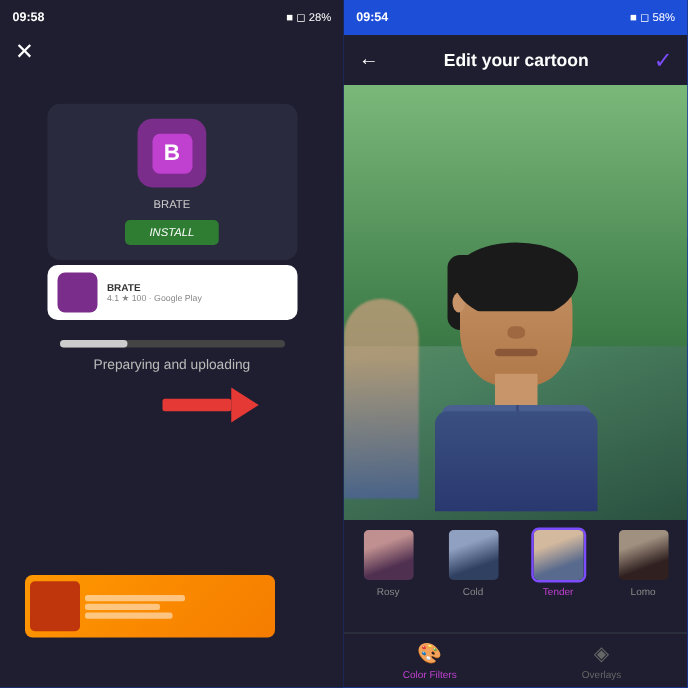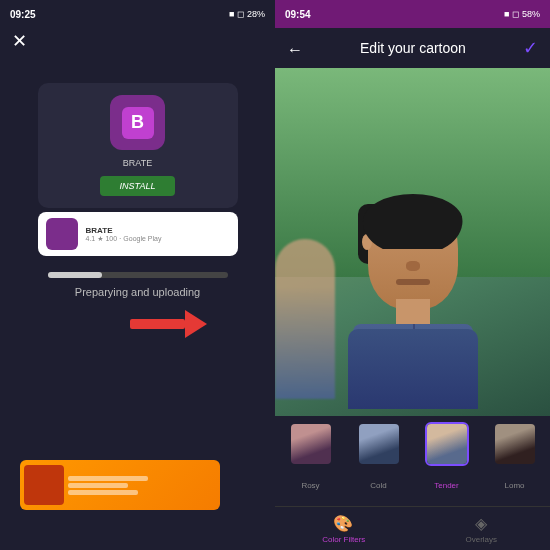--- a/index.html
+++ b/index.html
@@ -210,21 +210,21 @@
     .ad-line {
       height: 5px;
       background: rgba(255,255,255,0.5);
       border-radius: 2px;
     }
 
     
     .phone-right {
       width: 275px;
       height: 550px;
-      background: #701a75;
+      background: #1d4ed8;
       position: relative;
       display: flex;
       flex-direction: column;
       overflow: hidden;
     }
 
     .status-bar-right {
       width: 100%;
       height: 28px;
       display: flex;
@@ -247,21 +247,21 @@
 
     .nav-back {
       color: #fff;
       font-size: 16px;
       cursor: pointer;
     }
 
     .nav-title {
       color: #fff;
       font-size: 14px;
-      font-weight: normal;
+      font-weight: bold;
     }
 
     .nav-check {
       color: #7c4dff;
       font-size: 18px;
       cursor: pointer;
     }
 
     .cartoon-image {
       width: 100%;
@@ -415,21 +415,20 @@
     .filter-face {
       width: 100%;
       height: 100%;
       background: linear-gradient(160deg, #c8a080 30%, #3a5080 70%);
     }
 
     .filter-label {
       color: #888;
       font-size: 8px;
       text-align: center;
-      margin-top: 12px;
     }
 
     .filter-label.active-label {
       color: #c040d0;
     }
 
     .bottom-tabs {
       width: 100%;
       height: 44px;
       background: #1e1e30;
@@ -478,21 +477,21 @@
     .filter-cold .filter-face { background: linear-gradient(160deg, #90a0c0 30%, #304060 70%); }
     .filter-tender .filter-face { background: linear-gradient(160deg, #c0a890 30%, #506080 70%); filter: brightness(1.1); }
     .filter-lomo .filter-face { background: linear-gradient(160deg, #a09080 30%, #302020 70%); }
     .filter-crema .filter-face { background: linear-gradient(160deg, #d0b890 30%, #806040 70%); }
   </style>
 </head>
 <body>
 
 <div class="phone-left">
   <div class="status-bar-left">
-    <span class="status-time">09:25</span>
+    <span class="status-time">09:58</span>
     <div class="status-icons">
       <span class="status-icon-text">■ ◻ 28%</span>
     </div>
   </div>
 
   <span class="close-btn">✕</span>
 
   <div class="app-card">
     <div class="app-icon-placeholder">
       <div class="app-icon-inner">

